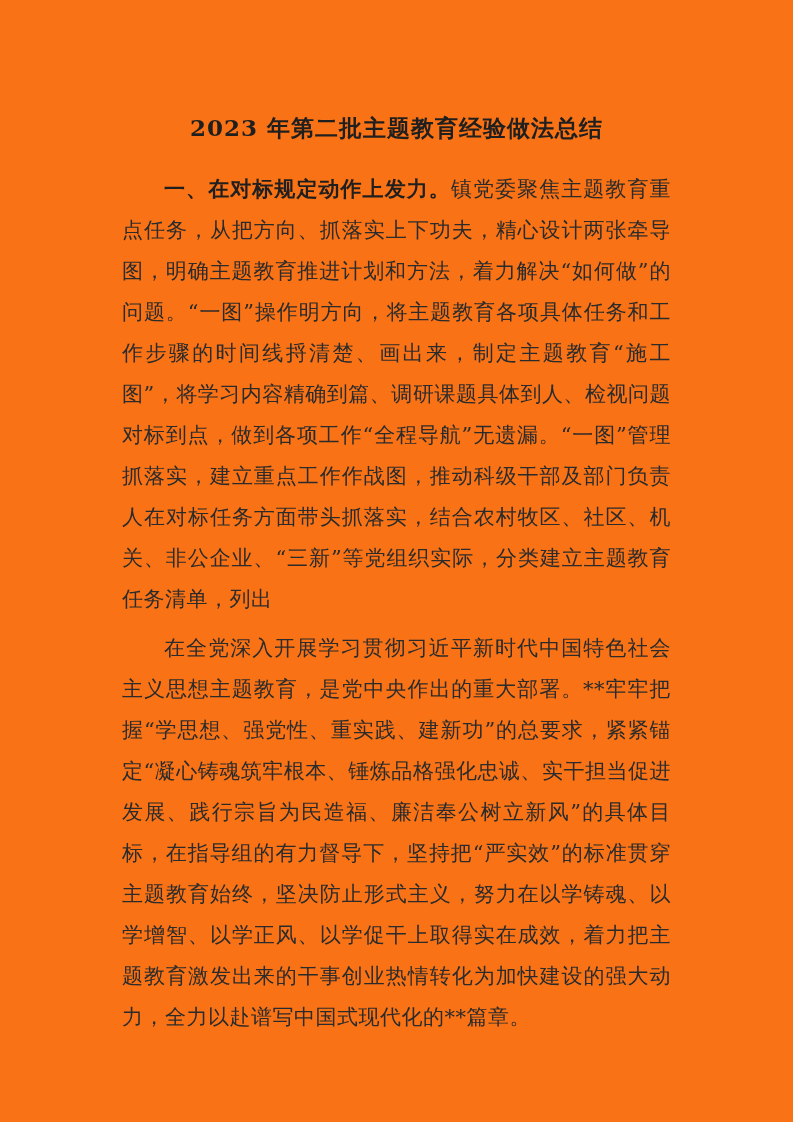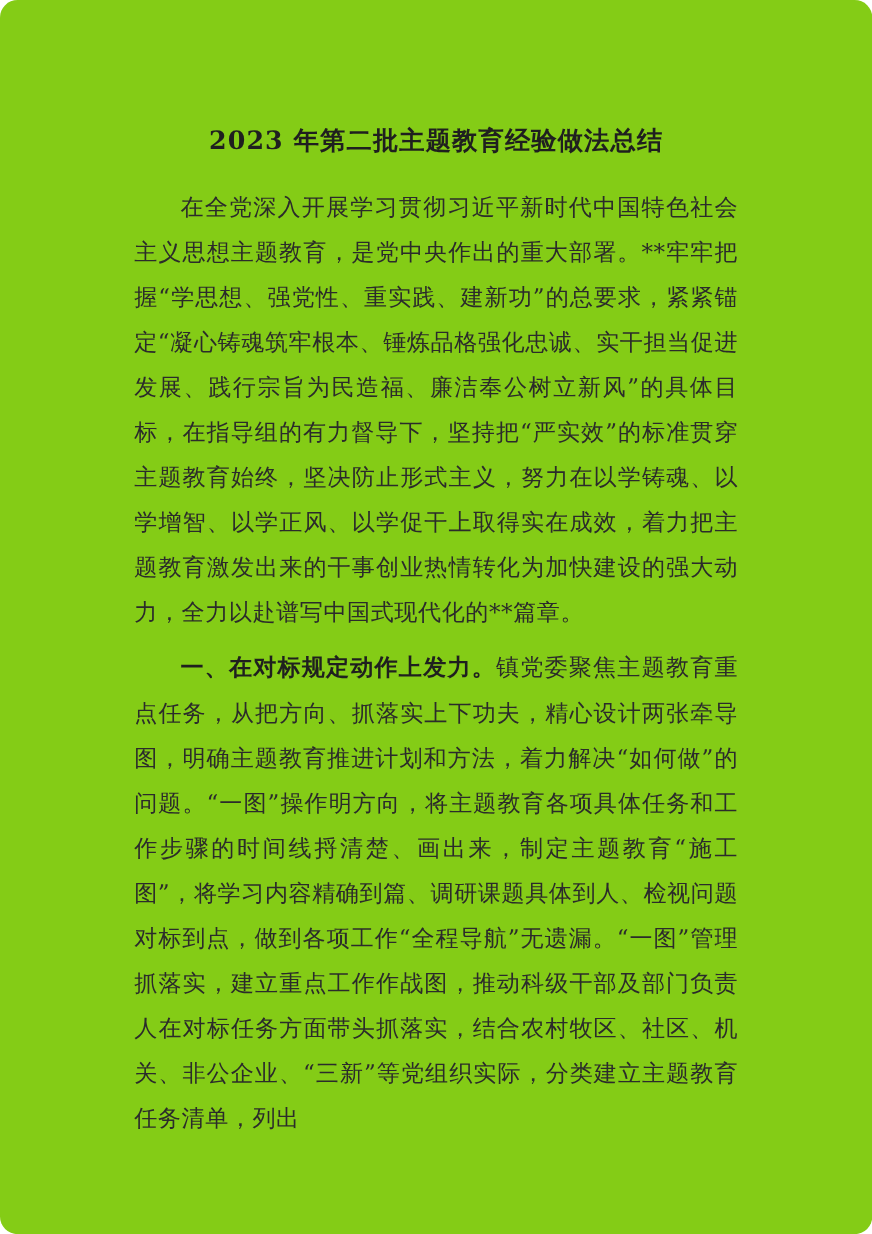--- a/index.html
+++ b/index.html
@@ -5,27 +5,26 @@
   html, body {
     margin: 0;
     padding: 0;
     background: #ffffff;
   }
   .page {
     position: relative;
     width: 793px;
     height: 1122px;
     margin: 0 auto;
-    background: #84cc16;
+    background: #f97316;
     box-sizing: border-box;
     padding: 112px 122px 10px 122px;
     overflow: hidden;
     font-family: "DejaVu Serif", "Liberation Serif", serif;
     color: #262626;
-    border-radius: 16px;
   }
   .doc-title {
     margin: 0 0 24px 0;
     font-size: 23px;
     line-height: 32px;
     font-weight: bold;
     text-align: center;
     letter-spacing: 1px;
     color: #1f1f1f;
   }
@@ -46,16 +45,16 @@
     font-weight: bold;
     color: #1f1f1f;
   }
 </style>
 </head>
 <body>
 
 <div class="page">
   <h1 class="doc-title">2023 年第二批主题教育经验做法总结</h1>
 
+  <p class="para"><span class="para-lead">一、在对标规定动作上发力。</span><span>镇党委聚焦主题教育重点任务，从把方向、抓落实上下功夫，精心设计两张牵导图，明确主题教育推进计划和方法，着力解决“如何做”的问题。“一图”操作明方向，将主题教育各项具体任务和工作步骤的时间线捋清楚、画出来，制定主题教育“施工图”，将学习内容精确到篇、调研课题具体到人、检视问题对标到点，做到各项工作“全程导航”无遗漏。“一图”管理抓落实，建立重点工作作战图，推动科级干部及部门负责人在对标任务方面带头抓落实，结合农村牧区、社区、机关、非公企业、“三新”等党组织实际，分类建立主题教育任务清单，列出</span></p>
+
   <p class="para"><span>在全党深入开展学习贯彻习近平新时代中国特色社会主义思想主题教育，是党中央作出的重大部署。**牢牢把握“学思想、强党性、重实践、建新功”的总要求，紧紧锚定“凝心铸魂筑牢根本、锤炼品格强化忠诚、实干担当促进发展、践行宗旨为民造福、廉洁奉公树立新风”的具体目标，在指导组的有力督导下，坚持把“严实效”的标准贯穿主题教育始终，坚决防止形式主义，努力在以学铸魂、以学增智、以学正风、以学促干上取得实在成效，着力把主题教育激发出来的干事创业热情转化为加快建设的强大动力，全力以赴谱写中国式现代化的**篇章。</span></p>
-
-  <p class="para"><span class="para-lead">一、在对标规定动作上发力。</span><span>镇党委聚焦主题教育重点任务，从把方向、抓落实上下功夫，精心设计两张牵导图，明确主题教育推进计划和方法，着力解决“如何做”的问题。“一图”操作明方向，将主题教育各项具体任务和工作步骤的时间线捋清楚、画出来，制定主题教育“施工图”，将学习内容精确到篇、调研课题具体到人、检视问题对标到点，做到各项工作“全程导航”无遗漏。“一图”管理抓落实，建立重点工作作战图，推动科级干部及部门负责人在对标任务方面带头抓落实，结合农村牧区、社区、机关、非公企业、“三新”等党组织实际，分类建立主题教育任务清单，列出</span></p>
 </div>
 
 </body></html>

